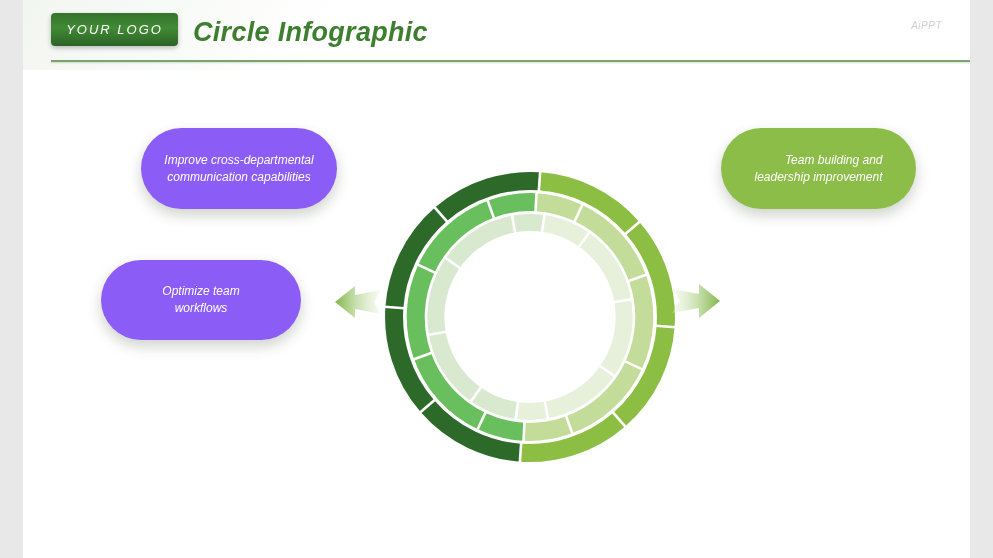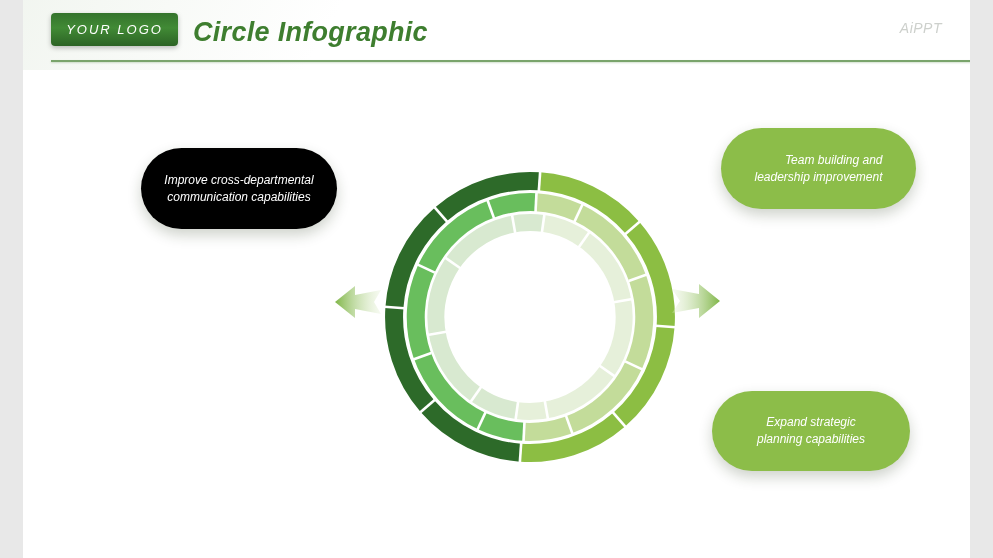--- a/index.html
+++ b/index.html
@@ -26,39 +26,39 @@
     display:flex;align-items:center;justify-content:center;
     color:#ffffff;font-size:13px;font-weight:500;letter-spacing:2px;
     box-shadow:0 2px 5px rgba(0,0,0,.25);
   }
   .slide-title{
     position:absolute;left:170px;top:17px;
     font-size:27px;font-weight:700;color:#3e7e2f;letter-spacing:.3px;
   }
   .watermark{
     position:absolute;right:28px;top:20px;
-    font-size:14px;color:#cdd0cc;letter-spacing:.5px;
+    font-size:10px;color:#cdd0cc;letter-spacing:.5px;
   }
   .header-rule{
     position:absolute;left:28px;top:60px;width:937px;height:2px;
     background:#7aa46c;
     box-shadow:0 1px 2px rgba(122,164,108,.35);
   }
   .pill{
     position:absolute;
     border-radius:41px;
     display:flex;align-items:center;justify-content:center;
     text-align:center;
     color:#ffffff;
     font-size:12px;line-height:1.4;
     padding:6px 18px;box-sizing:border-box;
     white-space:pre-line;
     box-shadow:0 6px 14px rgba(30,50,20,.22);
   }
-  .pill-dark{background:#000000;margin-top:20px;}
+  .pill-dark{background:#8b5cf6;}
   .pill-light{background:#8cbd49;}
   .pill-l1{left:118px;top:128px;width:196px;height:81px;}
   .pill-l2{left:78px; top:260px;width:200px;height:80px;}
   .pill-l3{left:122px;top:391px;width:196px;height:80px;}
   .pill-r1{left:698px;top:128px;width:195px;height:81px;text-align:right;}
   .pill-r2{left:732px;top:260px;width:198px;height:80px;}
   .pill-r3{left:689px;top:391px;width:198px;height:80px;}
   .wheel-svg{position:absolute;left:347px;top:157px;}
   .arrow-left-svg{position:absolute;left:310px;top:283px;}
   .arrow-right-svg{position:absolute;left:643px;top:281px;}
@@ -77,28 +77,28 @@
   <div class="slide-title">Circle Infographic</div>
 
   <div class="watermark">AiPPT</div>
 
   <div class="header-rule"></div>
 
   <div class="pill pill-dark pill-l1">
     <span>Improve cross-departmental
 communication capabilities</span>
   </div>
+  <div class="pill pill-dark pill-l2">
+    <span>Optimize team
+workflows</span>
+  </div>
 
   <div class="pill pill-light pill-r1">
     <span>Team building and
 leadership improvement</span>
-  </div>
-  <div class="pill pill-light pill-r3">
-    <span>Expand strategic
-planning capabilities</span>
   </div>
 
   <svg class="wheel-svg" width="320" height="320" viewBox="0 0 320 320">
       <path d="M 150.51 295.67 A 136 136 0 0 1 169.49 24.33" fill="none" stroke="#2d6a29" stroke-width="18"></path>
       <path d="M 169.49 24.33 A 136 136 0 0 1 150.51 295.67" fill="none" stroke="#8cbe43" stroke-width="18"></path>
       <line x1="151.21" y1="285.69" x2="149.82" y2="305.64" stroke="#ffffff" stroke-width="2.6"></line>
       <line x1="64.91" y1="242.66" x2="49.81" y2="255.78" stroke="#ffffff" stroke-width="2.6"></line>
       <line x1="34.31" y1="151.21" x2="14.36" y2="149.82" stroke="#ffffff" stroke-width="2.6"></line>
       <line x1="77.34" y1="64.91" x2="64.22" y2="49.81" stroke="#ffffff" stroke-width="2.6"></line>
       <line x1="168.79" y1="34.31" x2="170.18" y2="14.36" stroke="#ffffff" stroke-width="2.6"></line>

